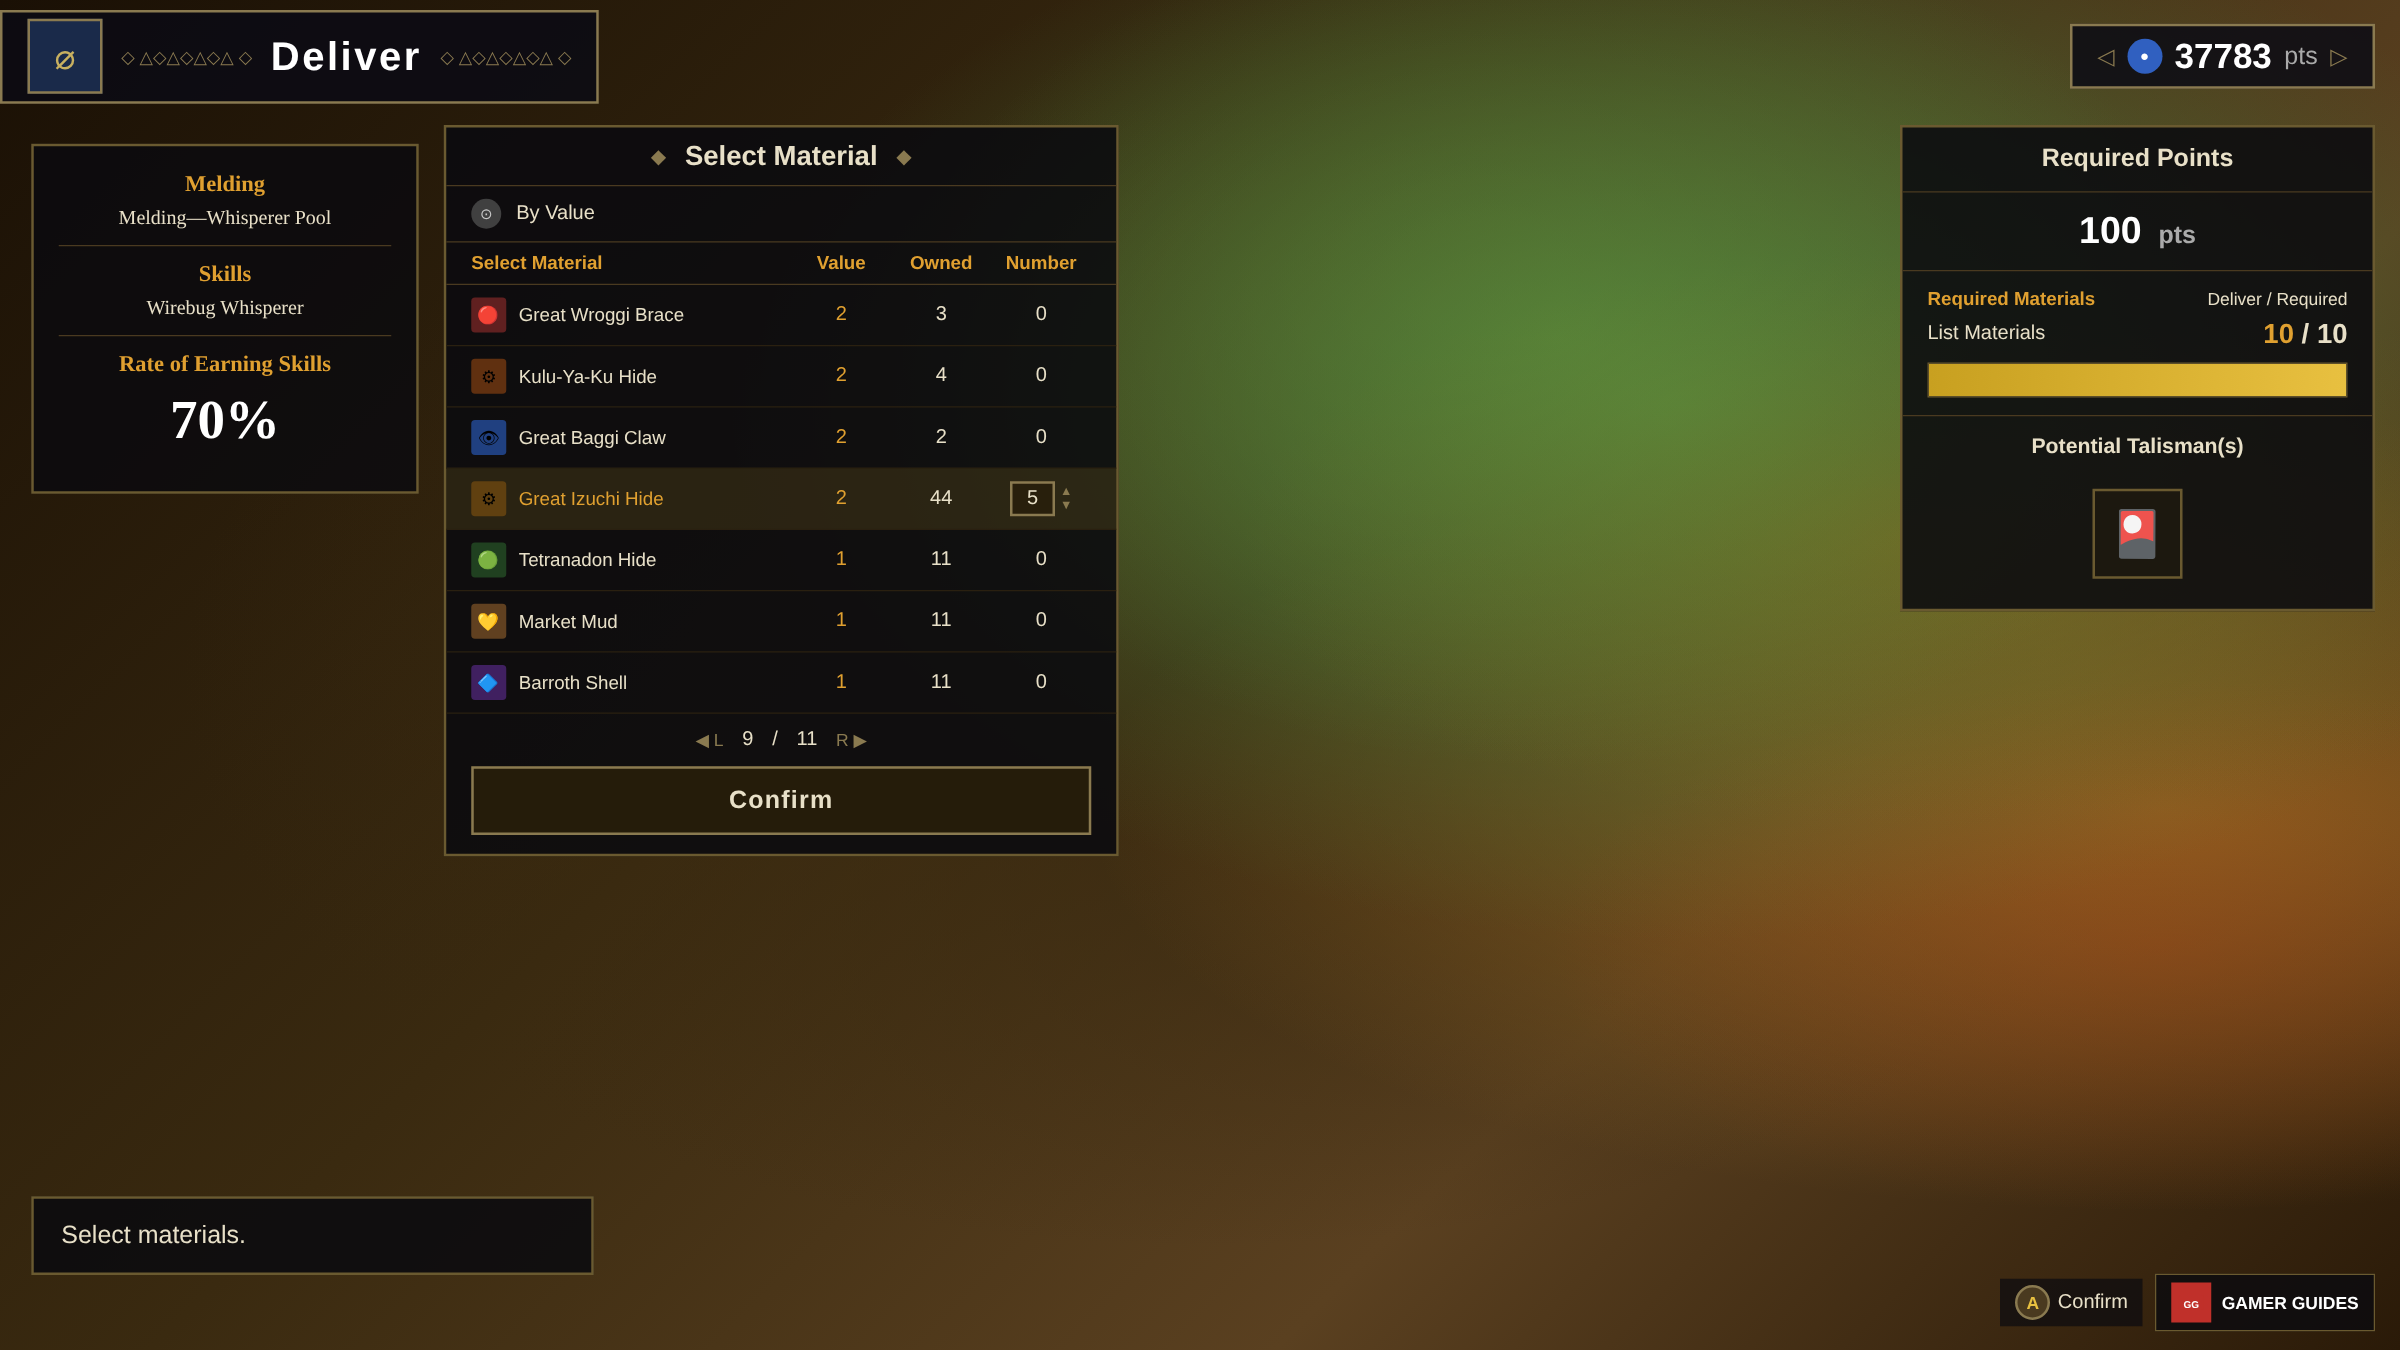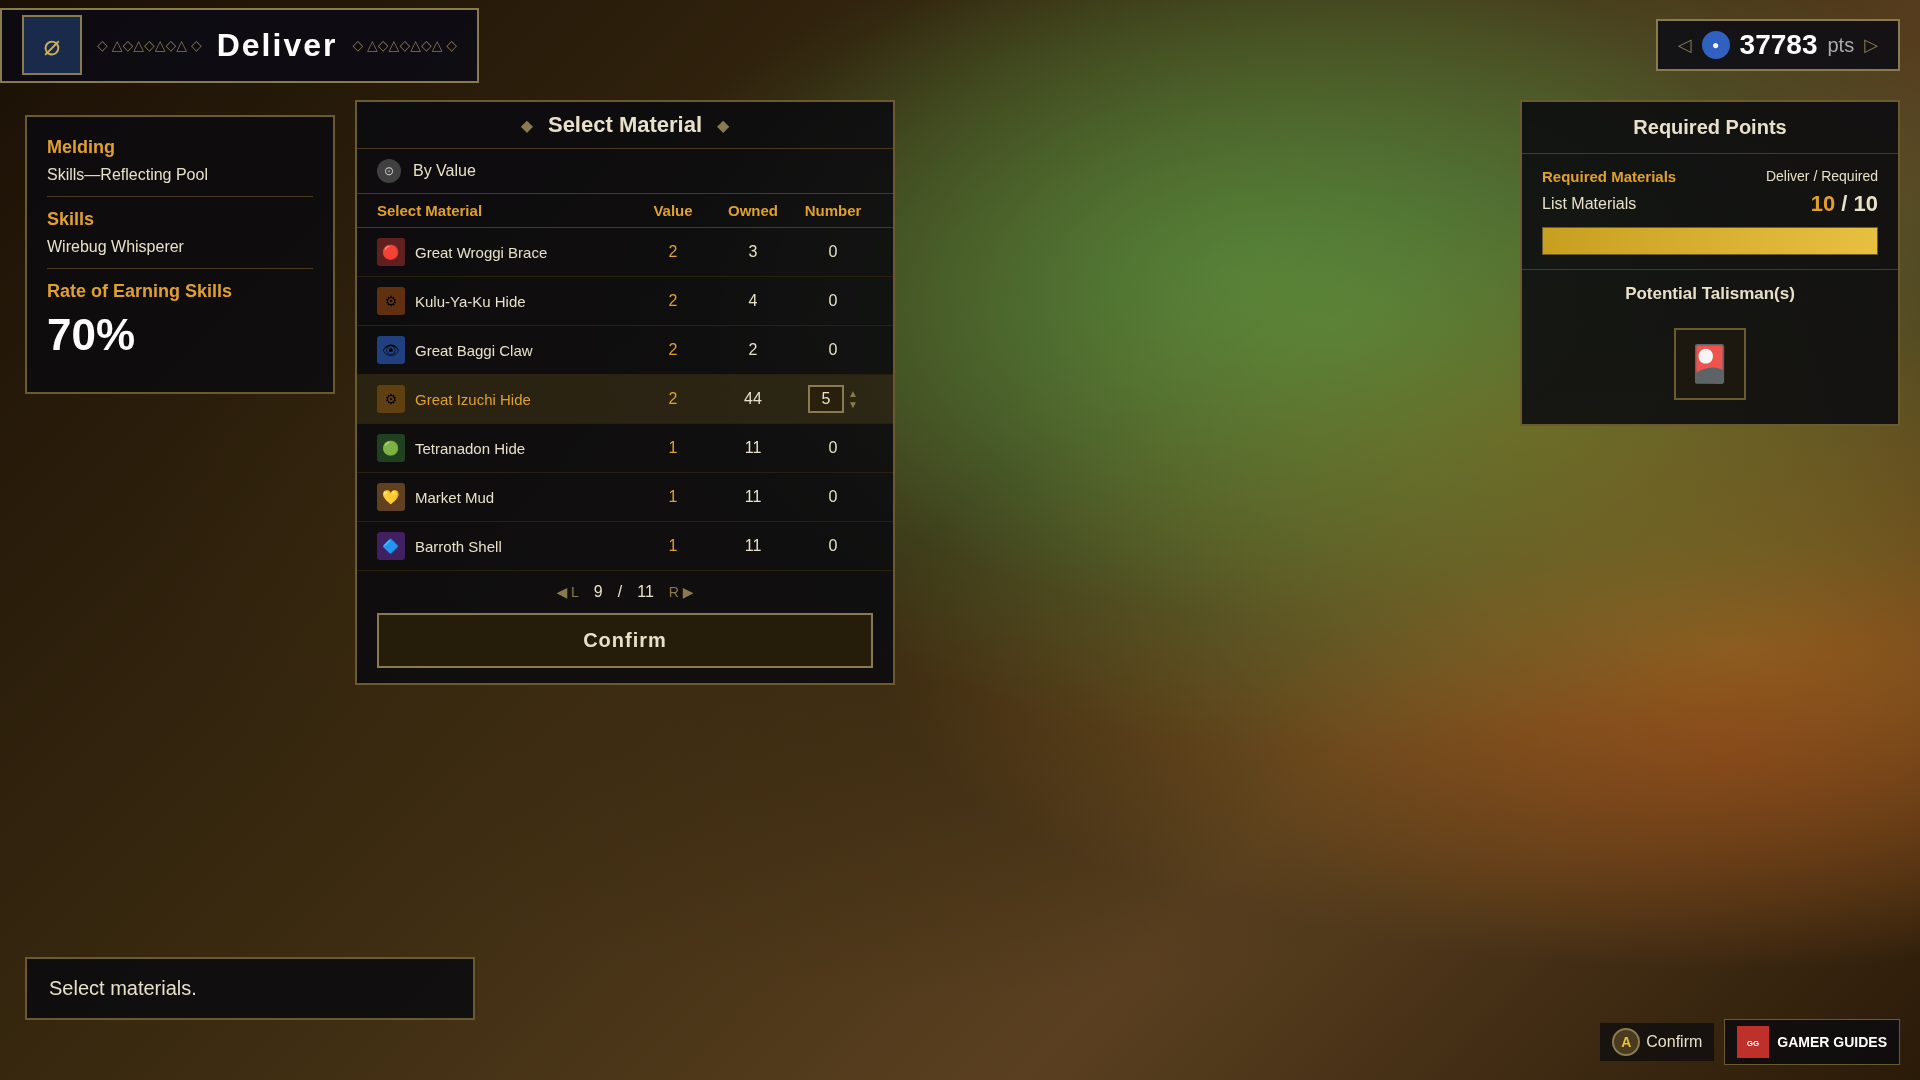--- a/index.html
+++ b/index.html
@@ -126,22 +126,23 @@
       position: absolute;
       top: 115px;
       left: 25px;
       width: 310px;
       background: rgba(10,10,15,0.82);
       border: 2px solid #6a5a30;
       padding: 20px;
     }
 
     .left-panel-section {
-      text-align: left;
+      text-align: center;
       margin-bottom: 12px;
+      font-family: Liberation Serif, serif;
     }
 
     .section-label {
       color: #e0a030;
       font-size: 18px;
       font-weight: bold;
       margin-bottom: 8px;
     }
 
     .section-value {
@@ -570,21 +571,21 @@
     </div>
     <span class="pts-value">37783</span>
     <span class="pts-label">pts</span>
     <span class="pts-arrow-right">▷</span>
   </div>
 </div>
 
 <div class="left-panel">
   <div class="left-panel-section">
     <div class="section-label">Melding</div>
-    <div class="section-value">Skills—Reflecting Pool</div>
+    <div class="section-value">Melding—Whisperer Pool</div>
   </div>
   <hr class="divider">
   <div class="left-panel-section">
     <div class="section-label">Skills</div>
     <div class="section-value">Wirebug Whisperer</div>
   </div>
   <hr class="divider">
   <div class="left-panel-section">
     <div class="section-label">Rate of Earning Skills</div>
     <div class="big-value">70%</div>
@@ -692,20 +693,24 @@
     <span class="page-text">/</span>
     <span class="page-text">11</span>
     <span class="page-arrow">R ▶</span>
   </div>
 
   <button class="confirm-btn">Confirm</button>
 </div>
 
 <div class="right-panel">
   <div class="right-panel-title">Required Points</div>
+  <div class="pts-value-big">
+    <span>100</span>
+    <span class="pts-unit">pts</span>
+  </div>
   <div class="required-section">
     <div class="required-header">
       <span class="req-col-label">Required Materials</span>
       <span class="req-deliver-label">Deliver / Required</span>
     </div>
     <div class="req-row">
       <span class="req-item-label">List Materials</span>
       <span class="req-item-value">
         <span class="req-highlight">10</span>
         <span> / </span>

